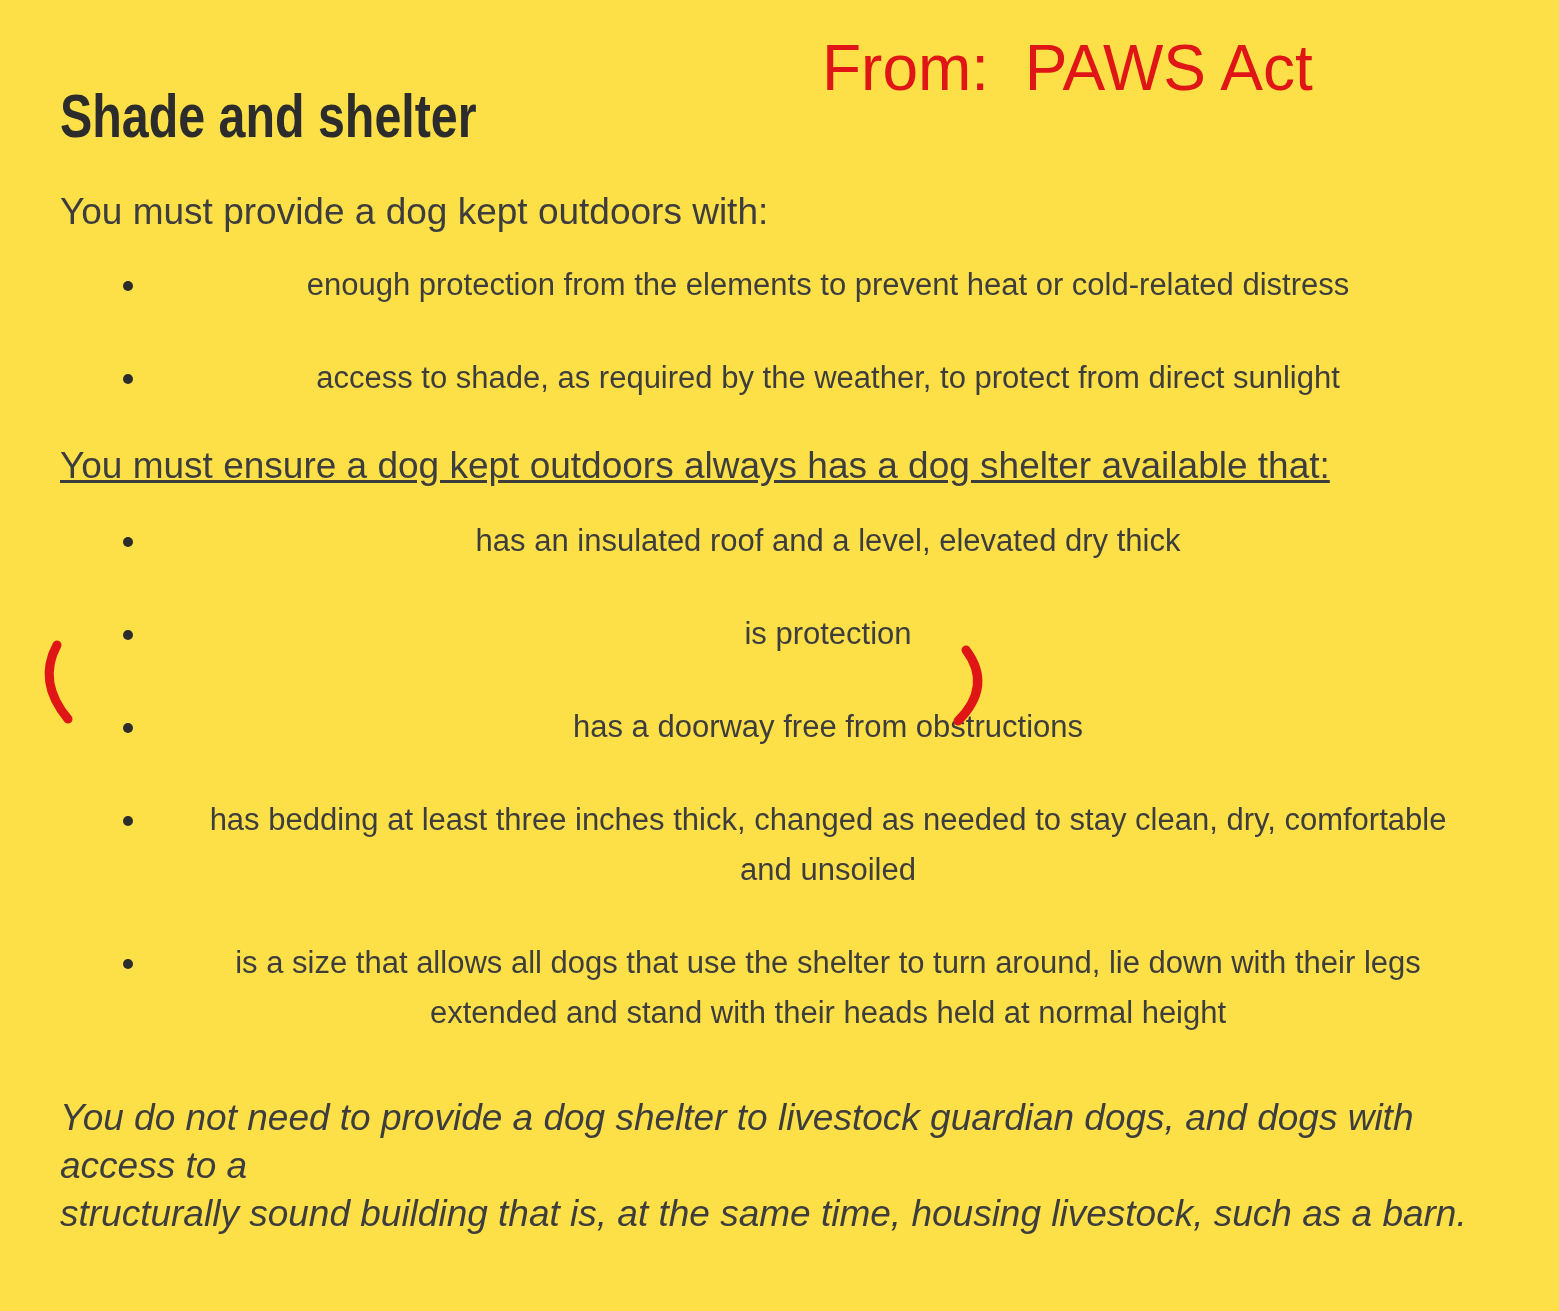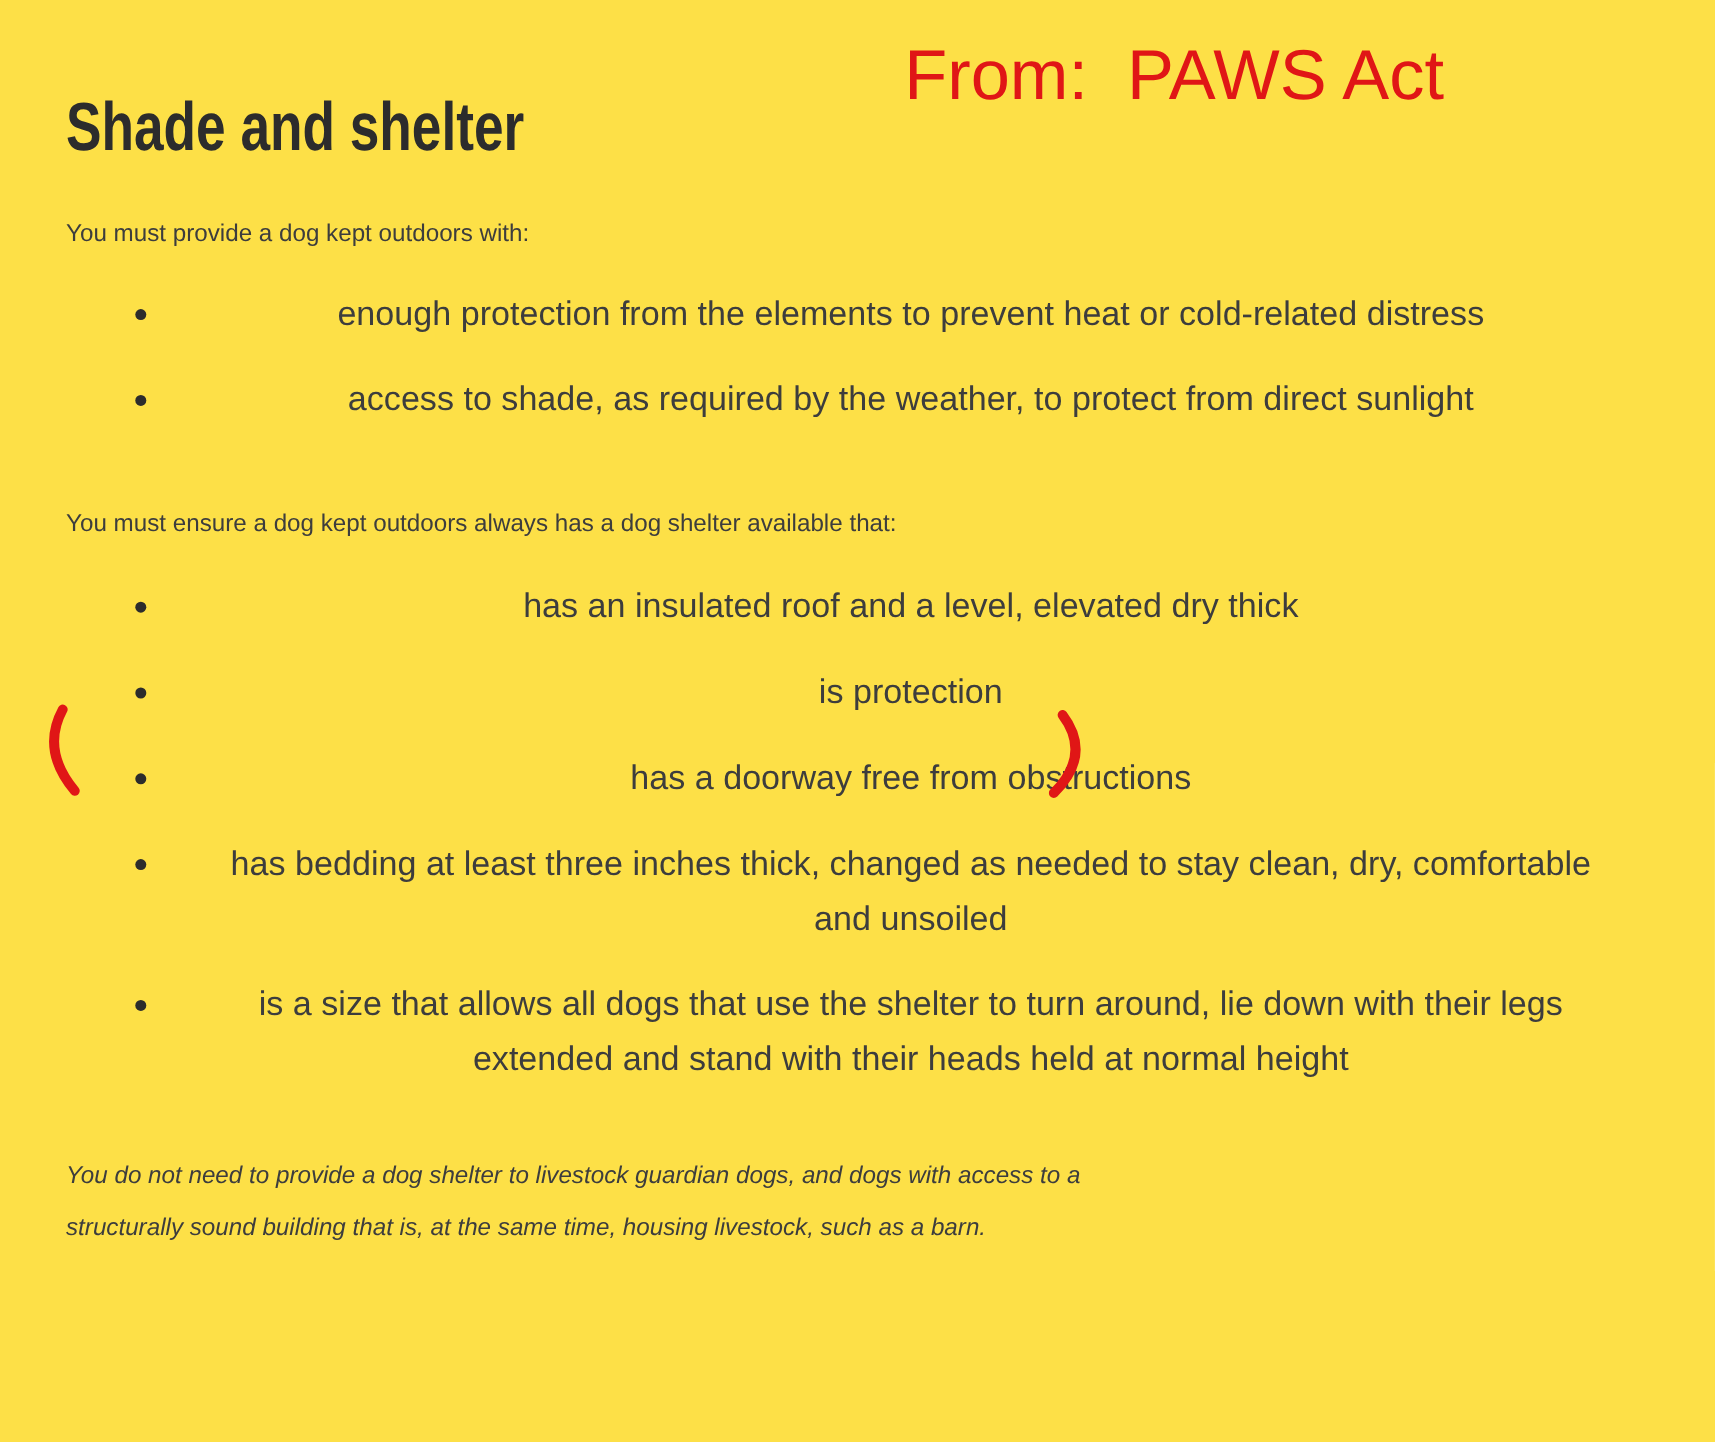--- a/index.html
+++ b/index.html
@@ -33,45 +33,45 @@
     left: 822px;
     top: 36px;
     font-size: 64px;
     line-height: 64px;
     font-weight: 400;
     color: #e01616;
     white-space: pre;
   }
 
   .para {
-    font-size: 22px;
+    font-size: 37px;
     line-height: 48px;
     color: #3d3d3d;
     white-space: pre-line;
   }
   .intro-outdoor { margin-top: 32px; }
-  .intro-shelter { margin-top: 64px; }
+  .intro-shelter { margin-top: 39px; text-decoration: underline; }
   .exemption    { margin-top: 56px; font-style: italic; }
 
   ul.req-list {
     list-style: none;
     margin: 24px 0 0 62px;
     padding: 0;
   }
   ul.req-list.shelter { margin-top: 26px; }
   ul.req-list li {
     position: relative;
     padding-left: 35px;
     font-size: 31px;
     line-height: 50px;
     color: #3d3d3d;
     white-space: pre-line;
     text-align: center;
   }
-  ul.req-list li + li { margin-top: 28px; }
+  ul.req-list li + li { margin-top: 43px; }
   ul.req-list li::before {
     content: "";
     position: absolute;
     left: 1px;
     top: 21px;
     width: 10px;
     height: 10px;
     border-radius: 50%;
     background: #2c2c2c;
   }

